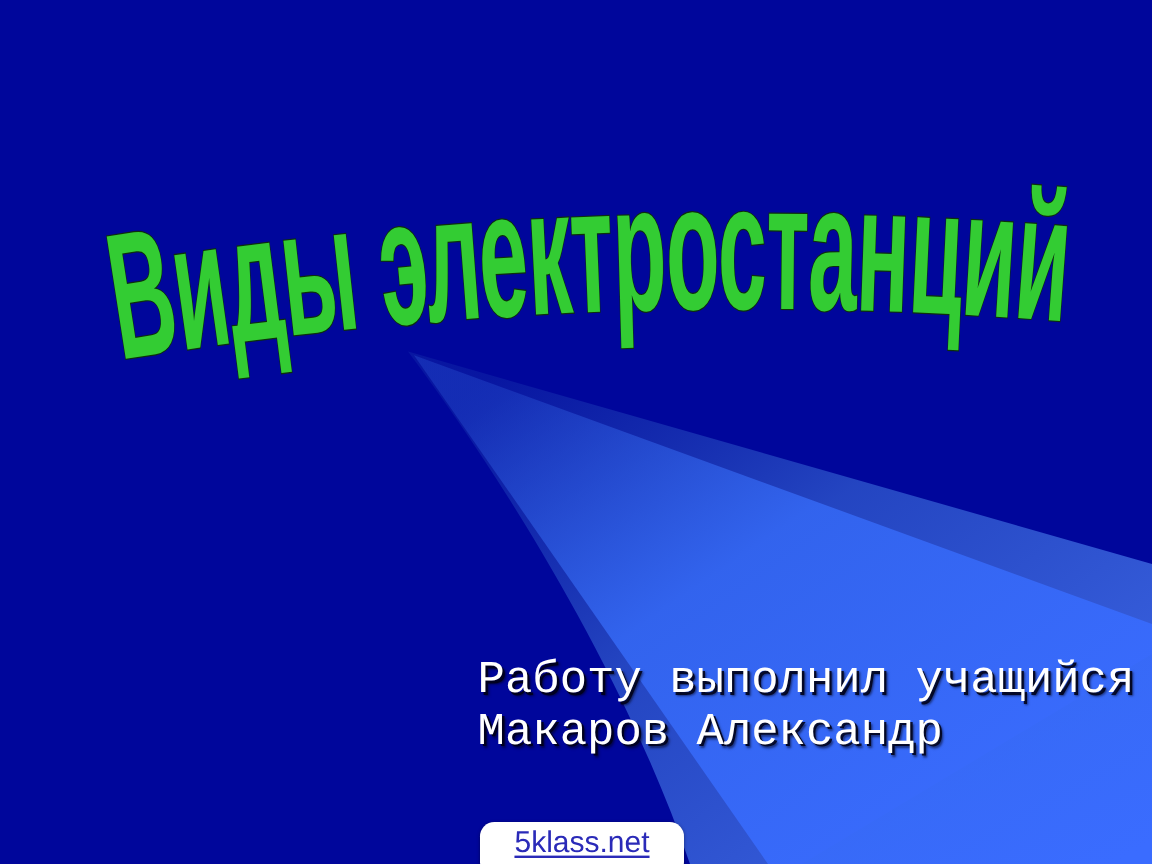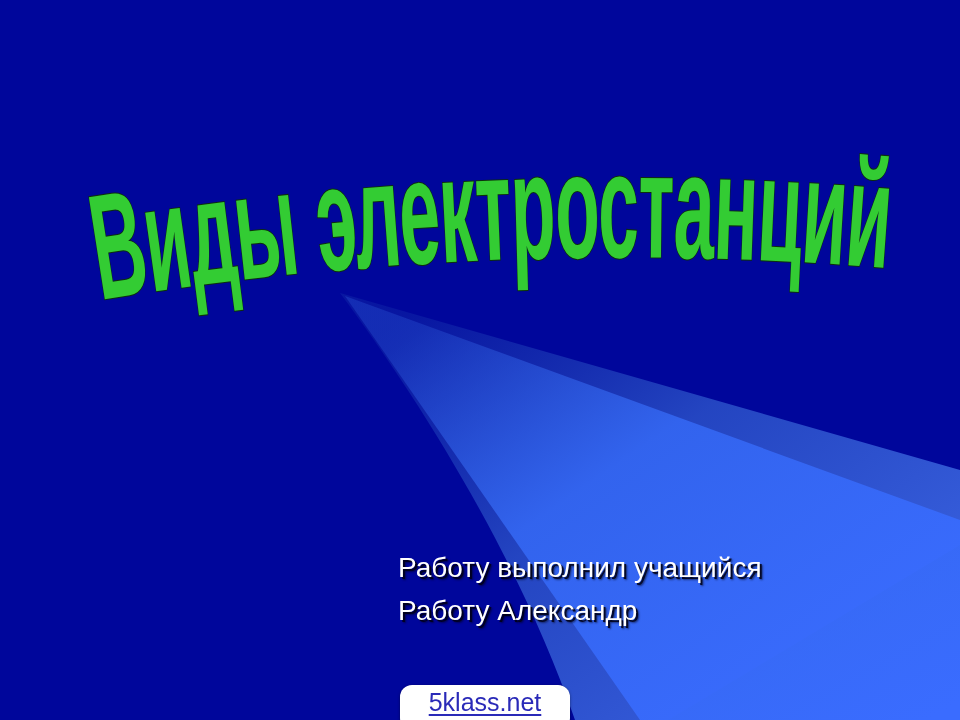--- a/index.html
+++ b/index.html
@@ -48,22 +48,22 @@
   }
 
   
   #subtitle {
     position: absolute;
     left: 398px;
     top: 546px;
     width: 540px;
   }
   .sub-line {
-    font-family: Liberation Sans, sans-serif;
-    font-size: 28px;
+    font-family: Liberation Mono, monospace;
+    font-size: 38px;
     font-weight: 400;
     line-height: 43px;
     color: #ffffff;
     white-space: nowrap;
     text-shadow:
        2px 2px 0 rgba(0,0,20,.85),
        3px 3px 2px rgba(0,0,20,.55);
   }
 
   
@@ -144,20 +144,20 @@
       <text class="wa-text" fill="#33cc33" stroke="#0d2f0d" stroke-width="2" paint-order="stroke fill">
         <textPath href="#archPath" startOffset="0" textLength="790" lengthAdjust="spacingAndGlyphs">
           <tspan>Виды электростанций</tspan>
         </textPath>
       </text>
     </svg>
   </div>
 
   <div id="subtitle">
     <div class="sub-line">Работу выполнил учащийся</div>
-    <div class="sub-line">Работу Александр</div>
+    <div class="sub-line">Макаров Александр</div>
   </div>
 
   <div id="watermark">
     <div id="watermark-label">5klass.net</div>
   </div>
 
 </div>
 
 </body></html>

